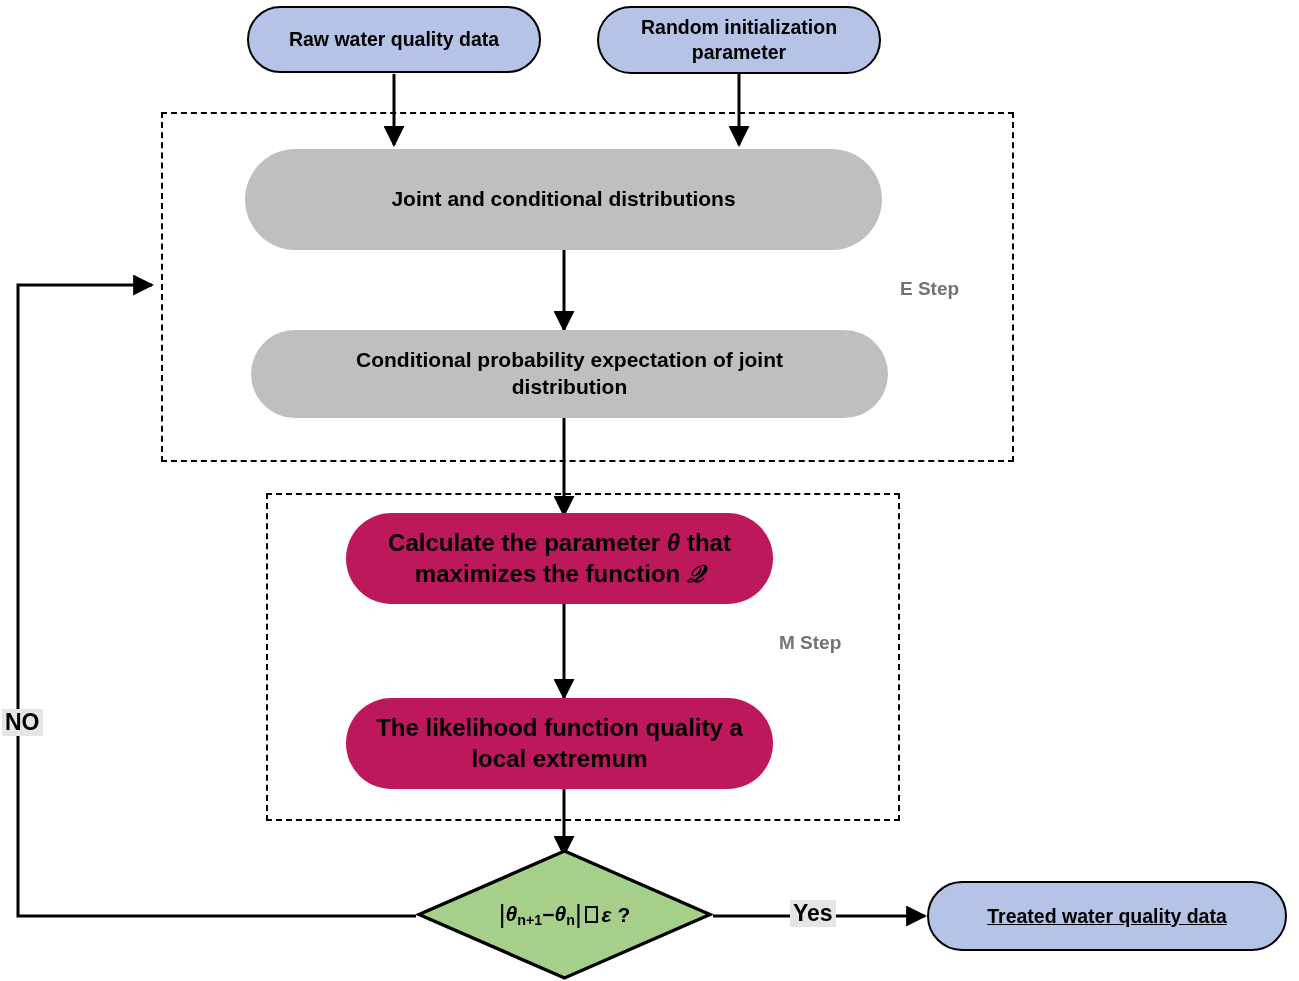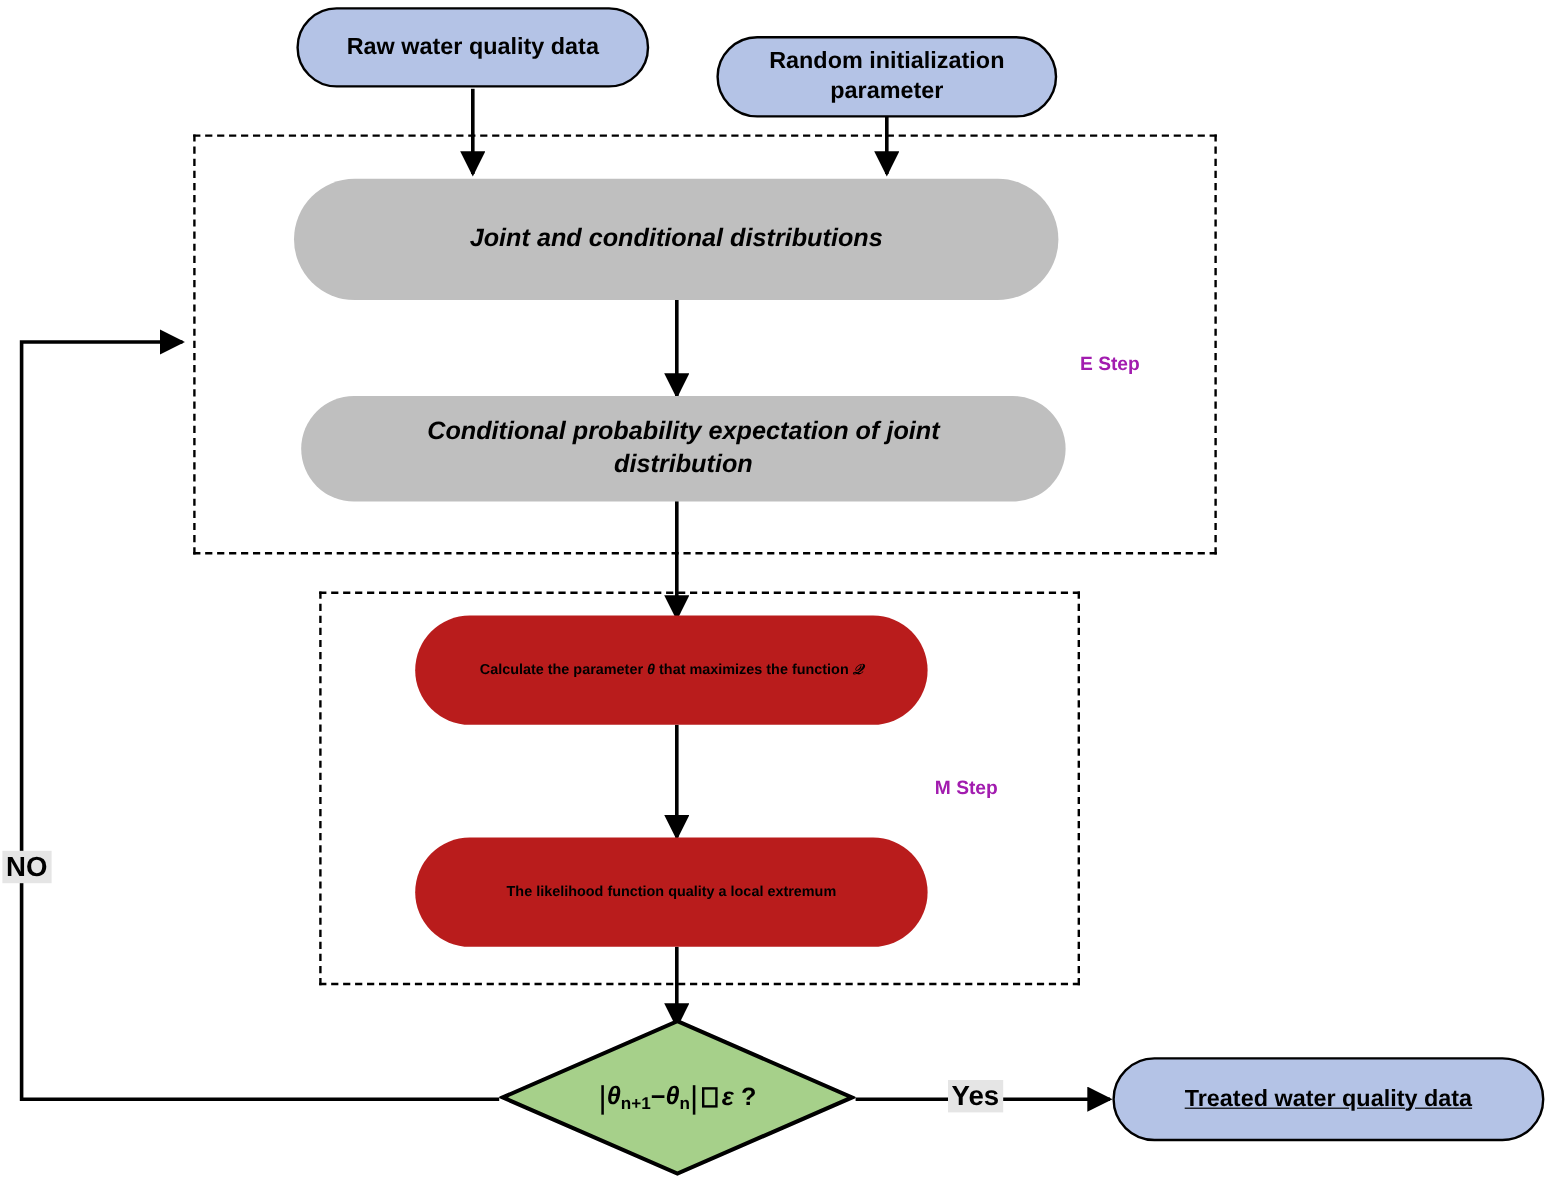--- a/index.html
+++ b/index.html
@@ -40,41 +40,39 @@
     background: #b4c3e6;
     border: 2.2px solid #000000;
     border-radius: 999px;
     font-size: 19.5px;
   }
   .pill-gray {
     background: #bfbfbf;
     border: none;
     border-radius: 999px;
     font-size: 21px;
-    font-style: italic;
   }
   .pill-orange {
-    background: #b91c1c;
+    background: #be185d;
     border: none;
     border-radius: 999px;
-    font-size: 12px;
+    font-size: 24px;
   }
   .dashed-box {
     position: absolute;
     box-sizing: border-box;
     border: 2.4px dashed #000000;
     background: transparent;
   }
   .step-label {
     position: absolute;
     font-weight: bold;
-    font-size: 16px;
-    color: #a21caf;
+    font-size: 19px;
+    color: #737373;
     white-space: nowrap;
-    margin-top: 17px;
   }
   .edge-label {
     position: absolute;
     font-weight: bold;
     font-size: 23px;
     color: #000000;
     background: #e5e5e5;
     padding: 0 3px;
     white-space: nowrap;
   }
@@ -140,21 +138,21 @@
   <div class="dashed-box" style="left:161px; top:112px; width:853px; height:350px;"></div>
   <div class="dashed-box" style="left:266px; top:493px; width:634px; height:328px;"></div>
 
   <div class="step-label" style="left:900px; top:278px;">E Step</div>
   <div class="step-label" style="left:779px; top:632px;">M Step</div>
 
   <div class="node pill-blue" style="left:247px; top:6px; width:294px; height:67px;">
     <span>Raw water quality data</span>
   </div>
 
-  <div class="node pill-blue" style="left:597px; top:6px; width:284px; height:68px; padding:0 26px;margin-top:24px;">
+  <div class="node pill-blue" style="left:597px; top:6px; width:284px; height:68px; padding:0 26px;">
     <span>Random initialization parameter</span>
   </div>
 
   <div class="node pill-gray" style="left:245px; top:149px; width:637px; height:101px;">
     <span>Joint and conditional distributions</span>
   </div>
 
   <div class="node pill-gray" style="left:251px; top:330px; width:637px; height:88px; padding:0 58px;">
     <span>Conditional probability expectation of joint distribution</span>
   </div>

